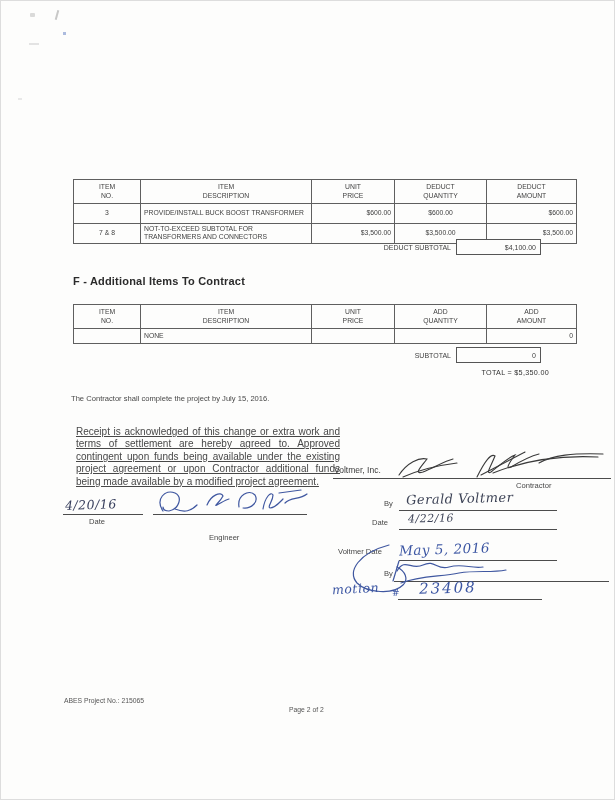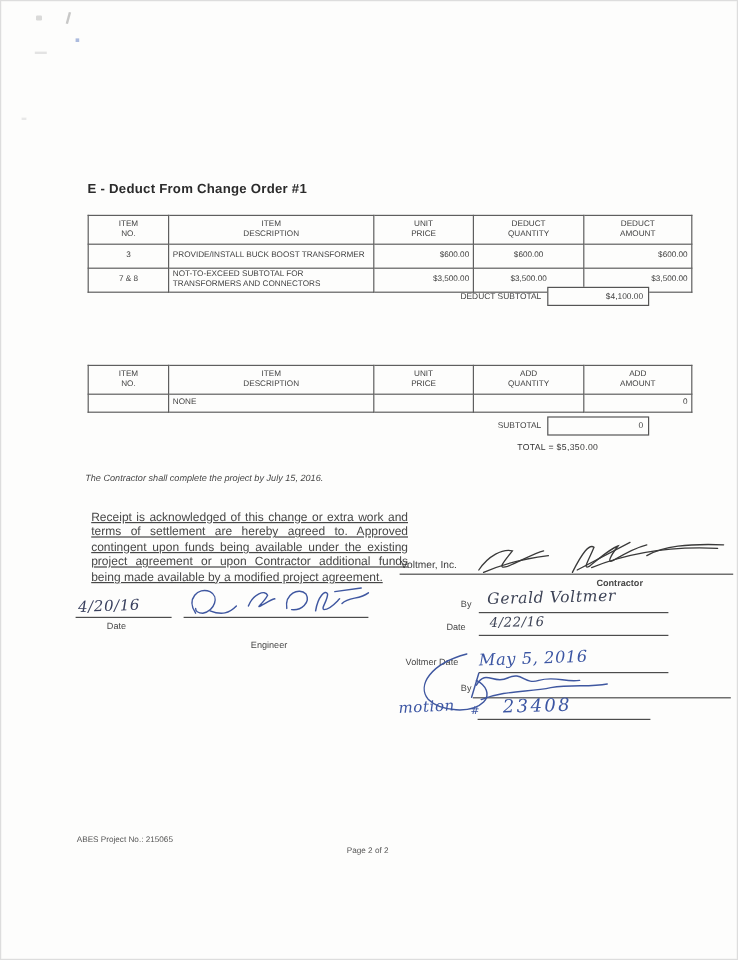--- a/index.html
+++ b/index.html
@@ -20,21 +20,21 @@
   .c-no{width:60px;text-align:center;}
   .c-desc{width:164px;text-align:left;}
   .c-unit{width:76px;text-align:right;}
   .c-qty{width:85px;text-align:center;}
   .c-amt{width:83px;text-align:right;}
   .subtotal-label{font-size:7px;color:#3f3f3f;text-align:right;}
   .subtotal-box{
     border:1.5px solid #555;background:#fdfdfc;font-size:7px;color:#3f3f3f;
     display:flex;align-items:center;justify-content:flex-end;padding:0 4px;box-sizing:border-box;
   }
-  .total-line{font-size:7.2px;color:#333;letter-spacing:.3px;text-align:left;}
+  .total-line{font-size:7.2px;color:#333;letter-spacing:.3px;text-align:right;}
   .body-text{font-size:7.6px;color:#474747;}
   .para{font-size:10px;line-height:12.4px;text-align:justify;color:#474747;text-decoration:underline;}
   .label{font-size:7.6px;color:#474747;}
   .sig-line{border-bottom:1.2px solid #4c4c4c;height:0;}
   .hw{font-family:"DejaVu Serif",serif;font-style:italic;letter-spacing:.5px;white-space:nowrap;}
   .hw-dark{color:#3d4356;}
   .hw-blue{color:#3c56a3;}
   .company{font-size:8.5px;color:#3b3b3b;}
   .footer-text{font-size:6.8px;color:#555;}
   .artifact{position:absolute;pointer-events:none;}
@@ -44,21 +44,20 @@
 <body>
 
 <div class="page">
 
   <div class="artifact" style="left:29px;top:12px;width:5px;height:4px;background:#999;opacity:.35;border-radius:1px;"></div>
   <div class="artifact" style="left:55px;top:9px;width:2px;height:10px;background:#777;opacity:.4;transform:rotate(15deg);"></div>
   <div class="artifact" style="left:62px;top:31px;width:3px;height:3px;background:#5b79c0;opacity:.5;"></div>
   <div class="artifact" style="left:28px;top:42px;width:10px;height:2px;background:#aaa;opacity:.3;"></div>
   <div class="artifact" style="left:17px;top:97px;width:4px;height:2px;background:#bbb;opacity:.3;"></div>
 
-  <div class="abs section-title" style="left:72px;top:151px;">E - Deduct From Change Order #1</div>
 
   <table class="form abs" style="left:72px;top:178px;width:468px;">
     <tbody>
         <tr style="height:24px;">
       <th class="c-no">
             <div>ITEM</div>
             <div>NO.</div>
           </th>
       <th class="c-desc" style="text-align:center;">
             <div>ITEM</div>
@@ -90,20 +89,21 @@
       <td class="c-unit">$3,500.00</td>
       <td class="c-qty">$3,500.00</td>
       <td class="c-amt">$3,500.00</td>
     </tr>
   </tbody>
     </table>
 
   <div class="abs subtotal-label" style="left:330px;top:243px;width:120px;">DEDUCT SUBTOTAL</div>
   <div class="abs subtotal-box" style="left:455px;top:238px;width:85px;height:16px;">$4,100.00</div>
 
+  <div class="abs section-title" style="left:72px;top:274px;">F - Additional Items To Contract</div>
 
   <table class="form abs" style="left:72px;top:303px;width:468px;">
     <tbody>
         <tr style="height:24px;">
       <th class="c-no">
             <div>ITEM</div>
             <div>NO.</div>
           </th>
       <th class="c-desc" style="text-align:center;">
             <div>ITEM</div>
@@ -130,26 +130,26 @@
       <td class="c-amt">0</td>
     </tr>
   </tbody>
     </table>
 
   <div class="abs subtotal-label" style="left:330px;top:351px;width:120px;">SUBTOTAL</div>
   <div class="abs subtotal-box" style="left:455px;top:346px;width:85px;height:16px;">0</div>
 
   <div class="abs total-line" style="left:430px;top:367px;width:118px;">TOTAL  = $5,350.00</div>
 
-  <div class="abs body-text" style="left:70px;top:393px;font-style:italic;">The Contractor shall complete the project by July 15, 2016.</div>
+  <div class="abs body-text" style="left:70px;top:393px;">The Contractor shall complete the project by July 15, 2016.</div>
   <div class="abs para" style="left:75px;top:425px;width:264px;">Receipt is acknowledged of this change or extra work and terms of settlement are hereby agreed to. Approved contingent upon funds being available under the existing project agreement or upon Contractor additional funds being made available by a modified project agreement.</div>
 
   <div class="abs company" style="left:333px;top:464px;">Voltmer, Inc.</div>
   <div class="abs sig-line" style="left:332px;top:477px;width:278px;"></div>
-  <div class="abs label" style="left:496px;top:480px;font-weight:bold;">Contractor</div>
+  <div class="abs label" style="left:515px;top:480px;">Contractor</div>
 
   <svg class="sig" style="left:392px;top:448px;" width="215" height="32" viewBox="0 0 215 32" fill="none" stroke="#3a3a3a" stroke-width="1.1" stroke-linecap="round">
     <path d="M6,26 C14,14 26,8 34,10 C28,18 20,26 30,23 C42,18 52,12 60,10"></path>
     <path d="M10,28 C28,20 48,16 64,14"></path>
     <path d="M84,28 C92,12 98,4 102,7 C98,17 92,26 98,23 C108,15 116,8 122,6 C116,14 112,21 118,18 C128,12 138,7 146,5"></path>
     <path d="M88,26 L132,3"></path>
     <path d="M100,24 C130,12 165,6 205,8"></path>
     <path d="M146,14 C160,6 180,4 210,5"></path>
   </svg>
 

